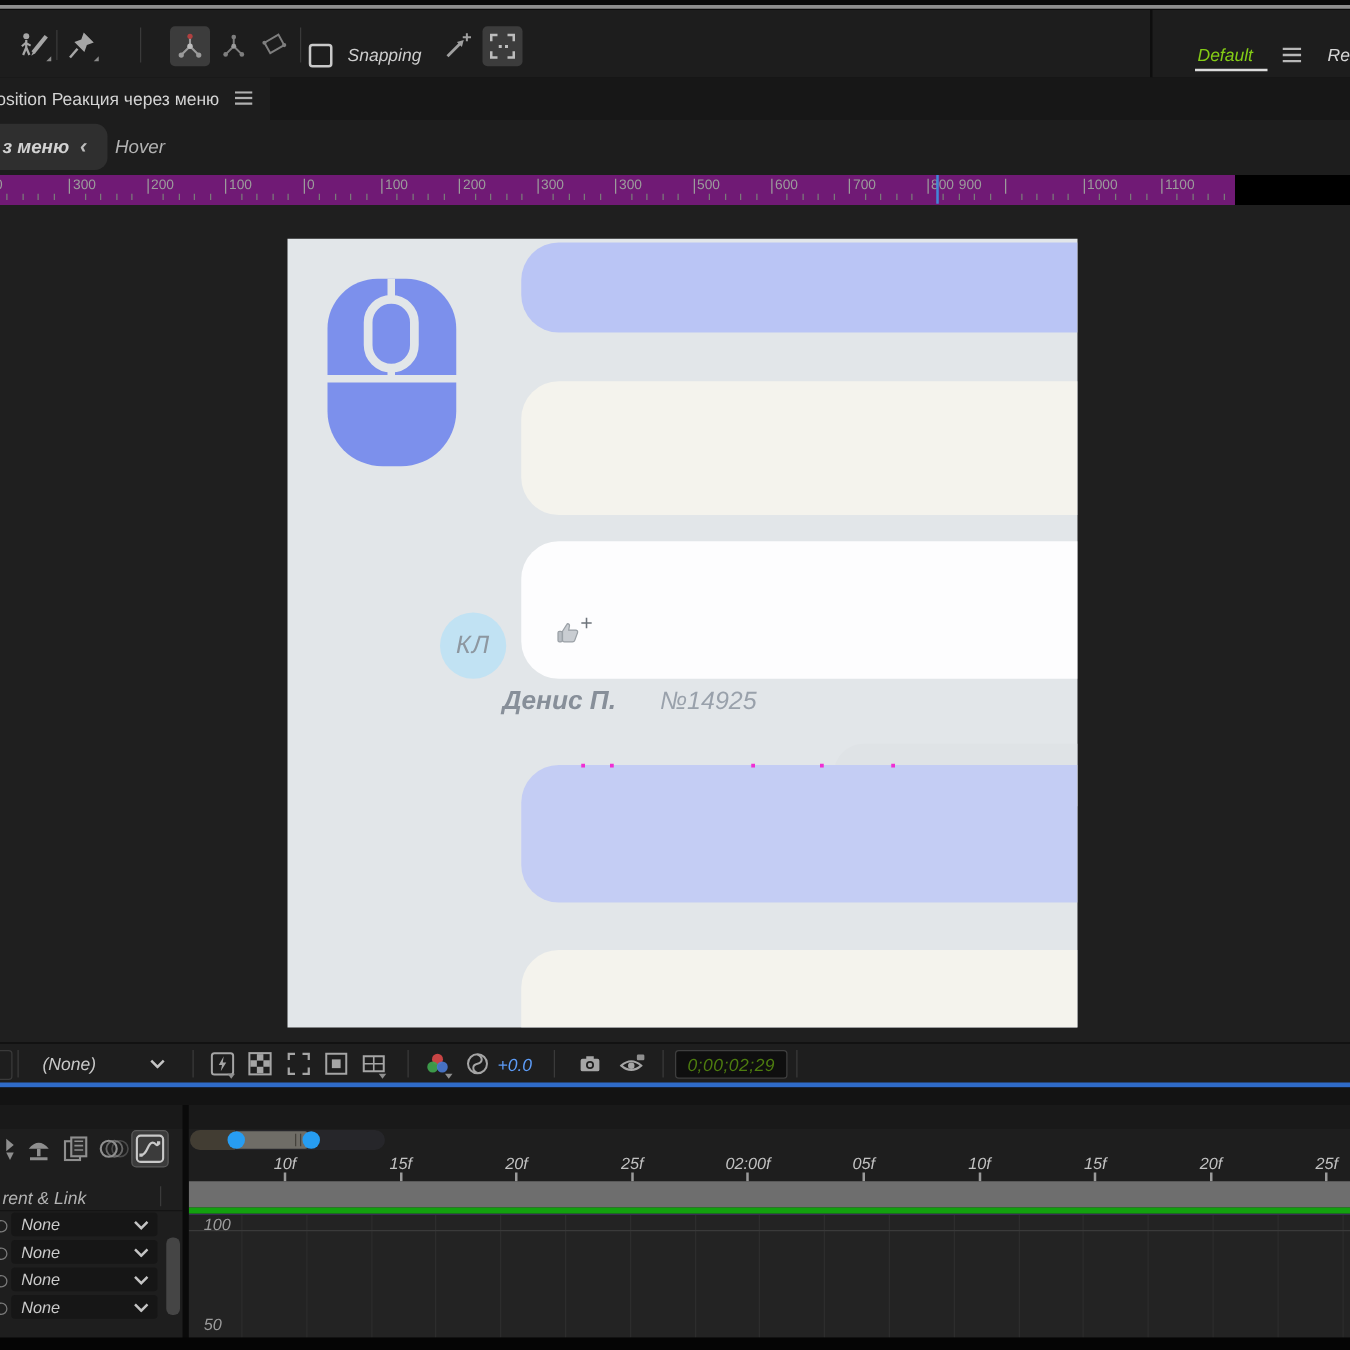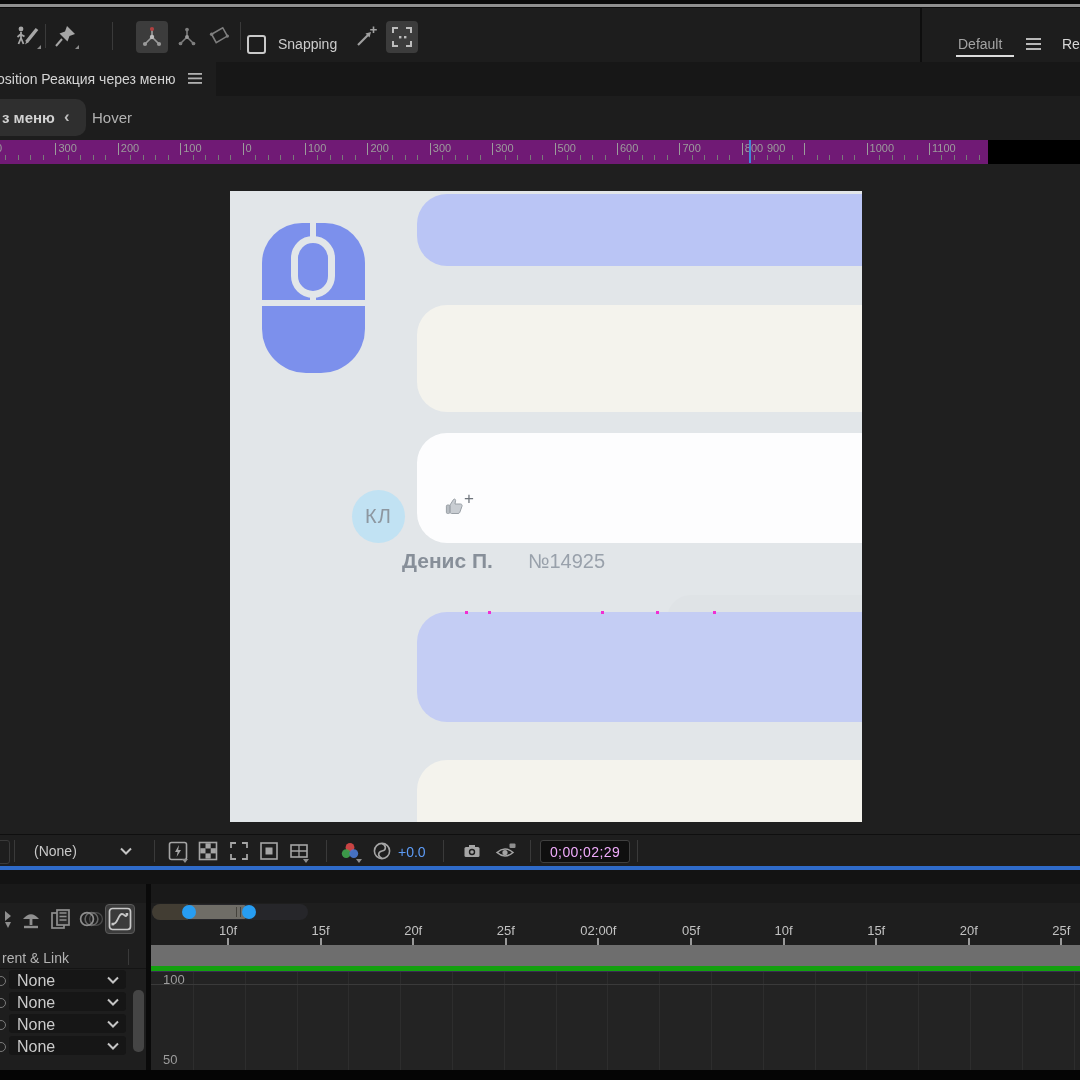--- a/index.html
+++ b/index.html
@@ -1,34 +1,34 @@
 <!DOCTYPE html>
 <html style="--accent-blue: #2f6bc9; --playhead-blue: #4286d8; --comp-bg: #e2e6e9; --bubble-blue: #bac5f5; --bubble-blue2: #c4cdf4; --bubble-cream: #f4f3ed; --bubble-white: #fdfdfe; --mouse-blue: #7c90ec; --avatar-bg: #c1e2f3; --cache-green: #13a00f;"><head>
 <meta charset="utf-8">
 <style>
   html,body{margin:0;padding:0;background:#000;}
   #screen{position:relative;width:1080px;height:1080px;background:#000;overflow:hidden;
           font-family:"Liberation Sans", sans-serif; -webkit-font-smoothing:antialiased;}
   .abs{position:absolute;}
-  .tex{background-image:radial-gradient(rgba(150,150,150,.05) 1px, transparent 1.3px);background-size:5px 5px;}
+  .tex{background-image:radial-gradient(rgba(150,150,150,.05) 1px, transparent 1.3px);background-size:5px 5px;font-style:italic;}
   .vdiv{position:absolute;width:1px;background:#3a3a3a;}
   svg{display:block;}
 
   
   #top-edge{left:0;top:0;width:1080px;height:8px;background:#0b0b0b;}
   #top-edge .line{position:absolute;left:0;top:4px;width:1080px;height:3px;background:#8f8f8f;}
 
   
   #toolbar{left:0;top:8px;width:1080px;height:54px;background:#1d1d1d;border-bottom:1px solid #101010;}
   .toolbtn{position:absolute;top:13px;width:32px;height:32px;border-radius:4px;display:flex;align-items:center;justify-content:center;}
   .toolbtn.active{background:#3c3c3c;}
   #snap-box{position:absolute;left:247px;top:27px;width:15px;height:15px;border:2px solid #c9c9c9;border-radius:3px;background:transparent;}
   #snap-label{position:absolute;left:278px;top:28px;font-size:14px;color:#cdcdcd;}
   #ws-divider{position:absolute;left:920px;top:0;width:2px;height:54px;background:#0e0e0e;}
-  #ws-default{position:absolute;left:958px;top:28px;font-size:14px;color:#a3a3a3;}
+  #ws-default{position:absolute;left:958px;top:28px;font-size:14px;color:#84cc16;}
   #ws-underline{position:absolute;left:956px;top:47px;width:58px;height:2px;background:#dcdcdc;}
   #ws-menu{position:absolute;left:1026px;top:30px;}
   #ws-right{position:absolute;left:1062px;top:28px;font-size:14px;color:#d6d6d6;white-space:nowrap;}
 
   
   #tabbar{left:0;top:62px;width:1080px;height:34px;background:#171717;}
   #tab-active{position:absolute;left:0;top:0;width:216px;height:34px;background:#1d1d1d;}
   #tab-label{position:absolute;left:-3px;top:9px;font-size:14px;color:#d4d4d4;white-space:nowrap;}
   #tab-menu{position:absolute;left:188px;top:11px;}
 
@@ -75,21 +75,21 @@
   
   #comp-toolbar{left:0;top:834px;width:1080px;height:32px;background:#1e1e1e;border-top:1px solid #0f0f0f;}
   #mag-stub{position:absolute;left:-8px;top:5px;width:16px;height:22px;border:1px solid #3a3a3a;border-radius:3px;}
   #mag-dd{position:absolute;left:22px;top:4px;width:118px;height:24px;}
   #mag-label{position:absolute;left:12px;top:4px;font-size:14px;color:#c9c9c9;}
   #mag-chevron{position:absolute;left:98px;top:8px;}
   .ft-icon{position:absolute;top:6px;width:20px;height:20px;}
   .ft-arrow{position:absolute;width:0;height:0;border-left:3.5px solid transparent;border-right:3.5px solid transparent;border-top:4px solid #8f8f8f;}
   #exposure-val{position:absolute;left:398px;top:9px;font-size:14px;color:#5d9cf7;}
   #timecode{position:absolute;left:540px;top:5px;width:88px;height:21px;background:#0f0f0f;border:1px solid #3f3f3f;border-radius:3px;
-            display:flex;align-items:center;justify-content:center;font-size:14px;color:#f0abfc;letter-spacing:.4px;}
+            display:flex;align-items:center;justify-content:center;font-size:14px;color:#4d7c0f;letter-spacing:.4px;}
 
   #divider-blue{left:0;top:866px;width:1080px;height:4px;background:var(--accent-blue);}
   #gap-strip{left:0;top:870px;width:1080px;height:14px;background:#131313;}
 
   
   #timeline{left:0;top:884px;width:1080px;height:196px;background:#1e1e1e;}
   #tl-top-strip{position:absolute;left:0;top:0;width:1080px;height:19px;background:#191919;}
   .tlbtn{position:absolute;top:20px;width:30px;height:30px;border-radius:4px;display:flex;align-items:center;justify-content:center;}
   .tlbtn.active{background:#3b3b3b;border:1px solid #5a5a5a;box-sizing:border-box;}
   #tl-vdivider{position:absolute;left:146px;top:0;width:5px;height:196px;background:#0a0a0a;}
@@ -111,21 +111,21 @@
   #cache-underline{position:absolute;left:151px;top:87px;width:929px;height:1px;background:#3a2d52;}
   #graph-area{position:absolute;left:151px;top:88px;width:929px;height:98px;background:#232323;}
   .ggrid-v{position:absolute;top:0;width:1px;height:98px;background:#2d2d2d;}
   #ggrid-h{position:absolute;left:0;top:12px;width:929px;height:1px;background:#3a3a3a;}
   #gval-top{position:absolute;left:12px;top:0px;font-size:13px;color:#9c9c9c;}
   #gval-bottom{position:absolute;left:12px;top:80px;font-size:13px;color:#9c9c9c;}
   
   .tl-row{position:absolute;left:0;width:146px;height:20px;}
   .row-whip{position:absolute;left:-4px;top:6px;width:8px;height:8px;border:1px solid #7a7a7a;border-radius:50%;}
   .row-dd{position:absolute;left:9px;top:0;width:117px;height:19px;background:#161616;border-radius:3px;}
-  .row-dd-label{position:absolute;left:8px;top:2px;font-size:16px;color:#cacaca;}
+  .row-dd-label{position:absolute;left:8px;top:2px;font-size:13px;color:#cacaca;}
   .row-dd-chevron{position:absolute;left:98px;top:6px;}
   #tl-scrollbar{position:absolute;left:133px;top:106px;width:11px;height:62px;background:#454545;border-radius:5px;}
   #bottom-black{position:absolute;left:0;top:186px;width:1080px;height:10px;background:#050505;}
 </style>
 </head>
 <body>
 
 <div id="screen">
 
   <div class="abs" id="top-edge">

